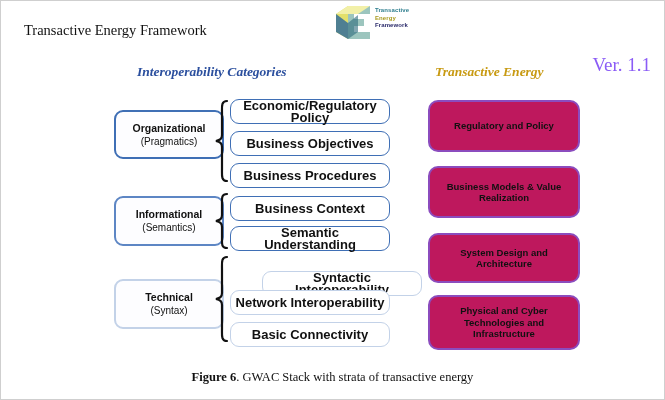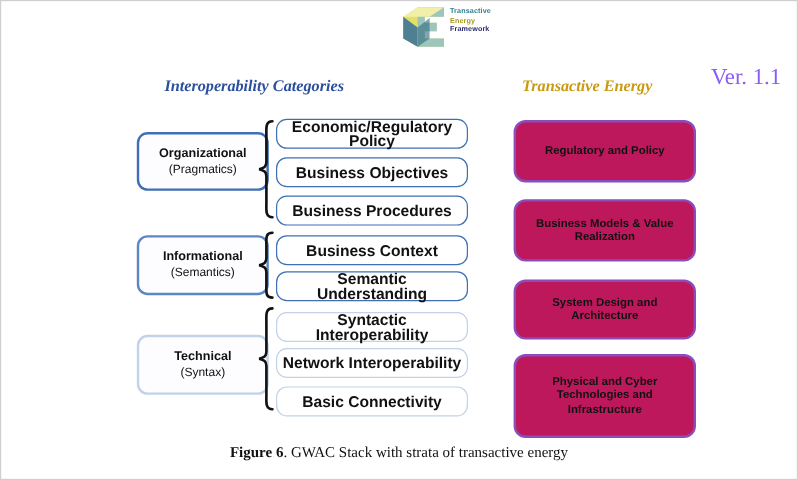--- a/index.html
+++ b/index.html
@@ -183,20 +183,21 @@
     width: 665px; height: 400px;
     border: 1px solid #cfcfcf;
     box-sizing: border-box;
     pointer-events: none;
   }
 </style>
 </head>
 <body>
 
 <div id="doc-header">
+  <div id="doc-title">Transactive Energy Framework</div>
   <div id="doc-version">Ver. 1.1</div>
 
   <div id="logo">
     <div id="logo-mark">
       <svg width="44" height="38" viewBox="0 0 44 38" xmlns="http://www.w3.org/2000/svg">
         <polygon points="6,12 18,4 40,4 40,12 24,12 24,17 34,17 34,24 24,24 24,30 40,30 40,37 18,37 6,30" fill="#e3e06a"></polygon>
         <polygon points="6,12 6,30 18,37 18,21" fill="#4f7f92"></polygon>
         <polygon points="18,21 18,37 40,37 40,30 24,30 24,24 34,24 34,17 24,17 24,12 40,12 40,4 18,4" fill="#8fc0cc" opacity="0.85"></polygon>
         <polygon points="6,12 18,4 40,4 28,12" fill="#f2f0a8"></polygon>
         <polygon points="18,21 28,13 28,30 18,37" fill="#2f6b7d" opacity="0.6"></polygon>
@@ -250,40 +251,40 @@
 </div>
 <div class="rbox stack-box b-dark" style="top:163px;">
   <span class="box-label">Business Procedures</span>
 </div>
 <div class="rbox stack-box b-dark" style="top:196px;">
   <span class="box-label">Business Context</span>
 </div>
 <div class="rbox stack-box b-dark" style="top:226px;">
   <span class="box-label">Semantic Understanding</span>
 </div>
-<div class="rbox stack-box b-light" style="top:260px;">
+<div class="rbox stack-box b-light" style="top:271px;margin-left:32px;">
   <span class="box-label">Syntactic Interoperability</span>
 </div>
 <div class="rbox stack-box b-light" style="top:290px;">
   <span class="box-label">Network Interoperability</span>
 </div>
 <div class="rbox stack-box b-light" style="top:322px;">
   <span class="box-label">Basic Connectivity</span>
 </div>
 
 <div class="rbox te-box" style="top:100px;height:52px;">
   <span class="box-label">Regulatory and Policy</span>
 </div>
 <div class="rbox te-box" style="top:166px;height:52px;text-align:center;">
   <span class="box-label">Business Models &amp; Value Realization</span>
 </div>
 <div class="rbox te-box" style="top:233px;height:50px;">
   <span class="box-label">System Design and Architecture</span>
 </div>
-<div class="rbox te-box" style="top:295px;height:70px;">
+<div class="rbox te-box" style="top:295px;height:55px;">
   <span class="box-label">Physical and Cyber Technologies and Infrastructure</span>
 </div>
 
 <div id="figure-caption">
   <span class="cap-strong">Figure 6</span><span>. GWAC Stack with strata of transactive energy</span>
 </div>
 
 <div id="page-frame"></div>
 
 </body></html>

